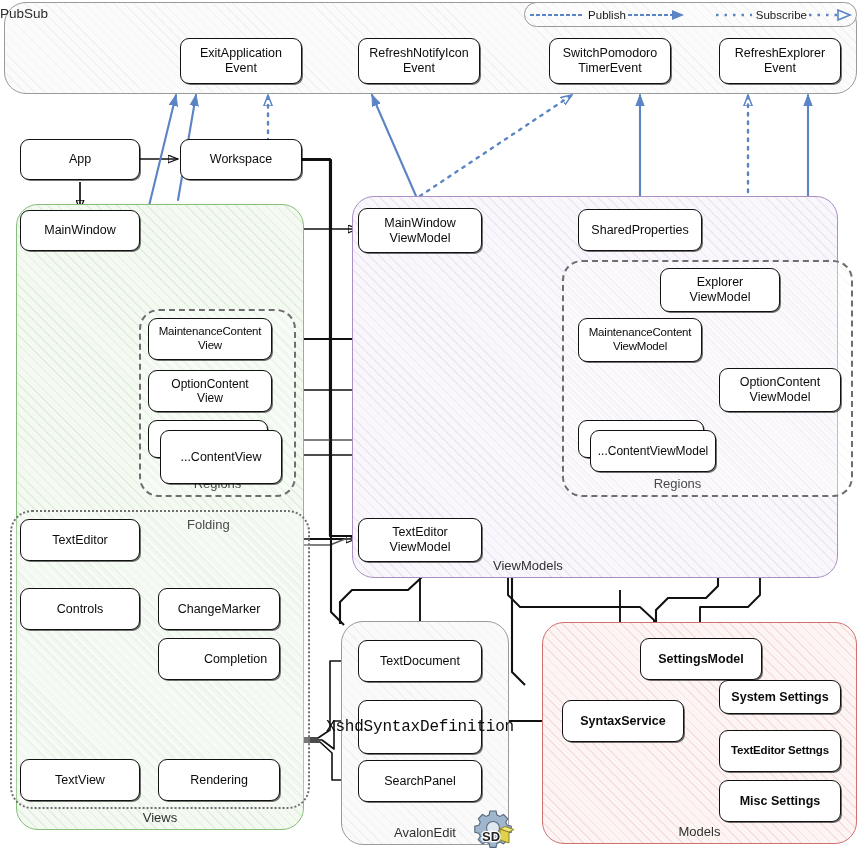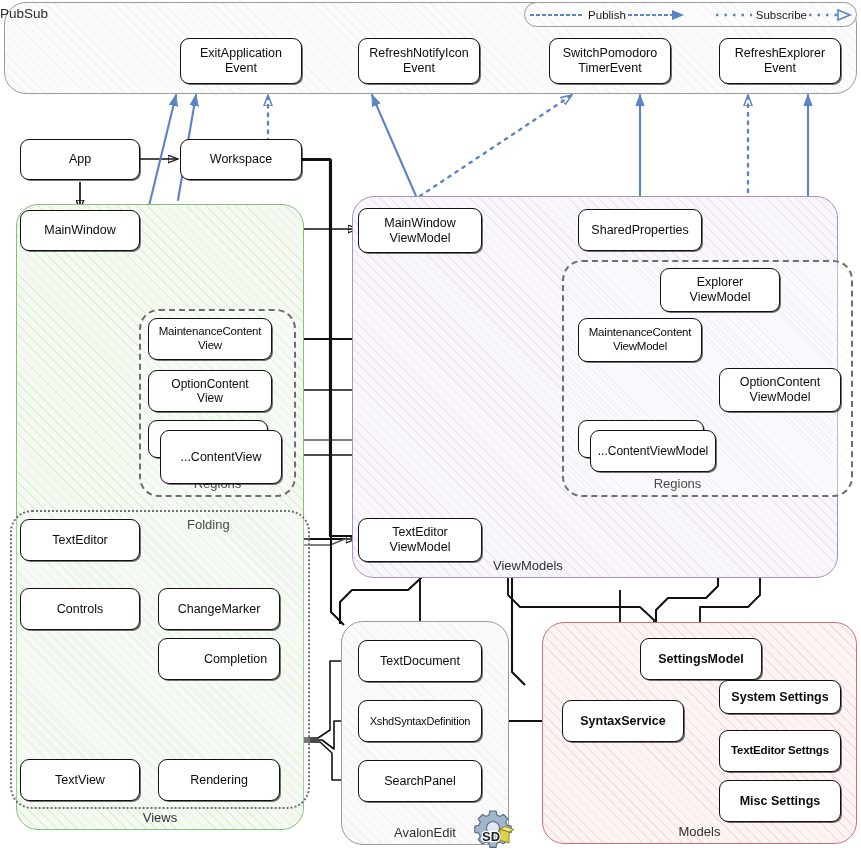--- a/index.html
+++ b/index.html
@@ -392,21 +392,21 @@
   <div class="stackwrap" style="left:578px;top:420px;width:148px;height:58px;">
     <div class="ghost" style="left:0;top:0;width:126px;height:38px;"></div>
     <div class="front" style="left:12px;top:10px;width:126px;height:42px;font-size:12px;">...ContentViewModel</div>
   </div>
   <div class="node" style="left:358px;top:518px;width:124px;height:44px;flex-direction:column;">
     <span>TextEditor</span>
     <span>ViewModel</span>
   </div>
 
   <div class="node" style="left:358px;top:640px;width:124px;height:42px;">TextDocument</div>
-  <div class="node tight" style="left:358px;top:700px;width:124px;height:42px;font-size:11px;">XshdSyntaxDefinition</div>
+  <div class="node tight" style="left:358px;top:700px;width:124px;height:54px;font-size:16px;font-family:Liberation Mono, monospace;">XshdSyntaxDefinition</div>
   <div class="node" style="left:358px;top:760px;width:124px;height:42px;">SearchPanel</div>
 
   <div class="node" style="left:640px;top:638px;width:122px;height:42px;font-weight:bold;">SettingsModel</div>
   <div class="node" style="left:562px;top:700px;width:122px;height:42px;font-weight:bold;">SyntaxService</div>
   <div class="node" style="left:719px;top:680px;width:122px;height:34px;font-weight:bold;">System Settings</div>
   <div class="node tight" style="left:719px;top:730px;width:122px;height:42px;font-weight:bold;font-size:11.5px;">TextEditor Settngs</div>
   <div class="node" style="left:719px;top:780px;width:122px;height:42px;font-weight:bold;">Misc Settings</div>
 
   <svg id="sd-icon" viewBox="0 0 42 42">
     <g>

